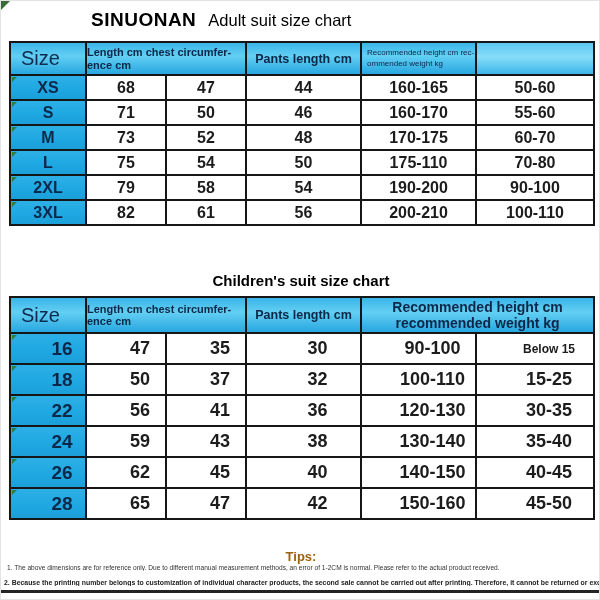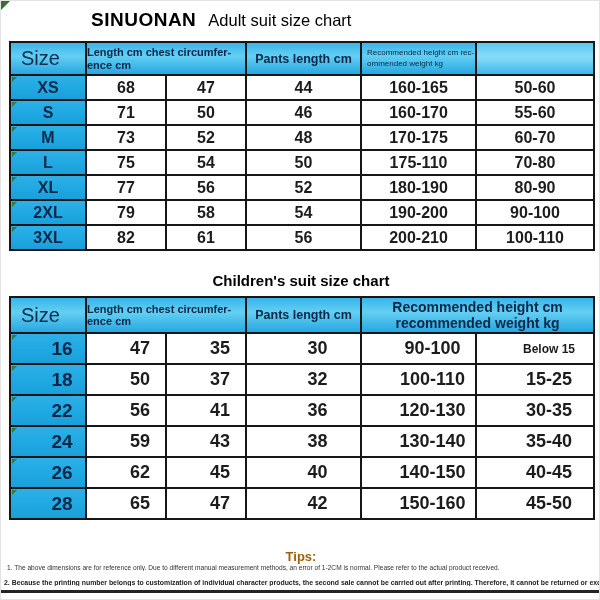--- a/index.html
+++ b/index.html
@@ -122,28 +122,20 @@
         </tr>
         <tr>
           <td class="size-cell"><span class="tri"></span>L</td>
           <td>75</td>
           <td>54</td>
           <td>50</td>
           <td>175-110</td>
           <td>70-80</td>
         </tr>
         <tr>
-          <td class="size-cell"><span class="tri"></span>XL</td>
-          <td>77</td>
-          <td>56</td>
-          <td>52</td>
-          <td>180-190</td>
-          <td>80-90</td>
-        </tr>
-        <tr>
           <td class="size-cell"><span class="tri"></span>2XL</td>
           <td>79</td>
           <td>58</td>
           <td>54</td>
           <td>190-200</td>
           <td>90-100</td>
         </tr>
         <tr>
           <td class="size-cell"><span class="tri"></span>3XL</td>
           <td>82</td>

